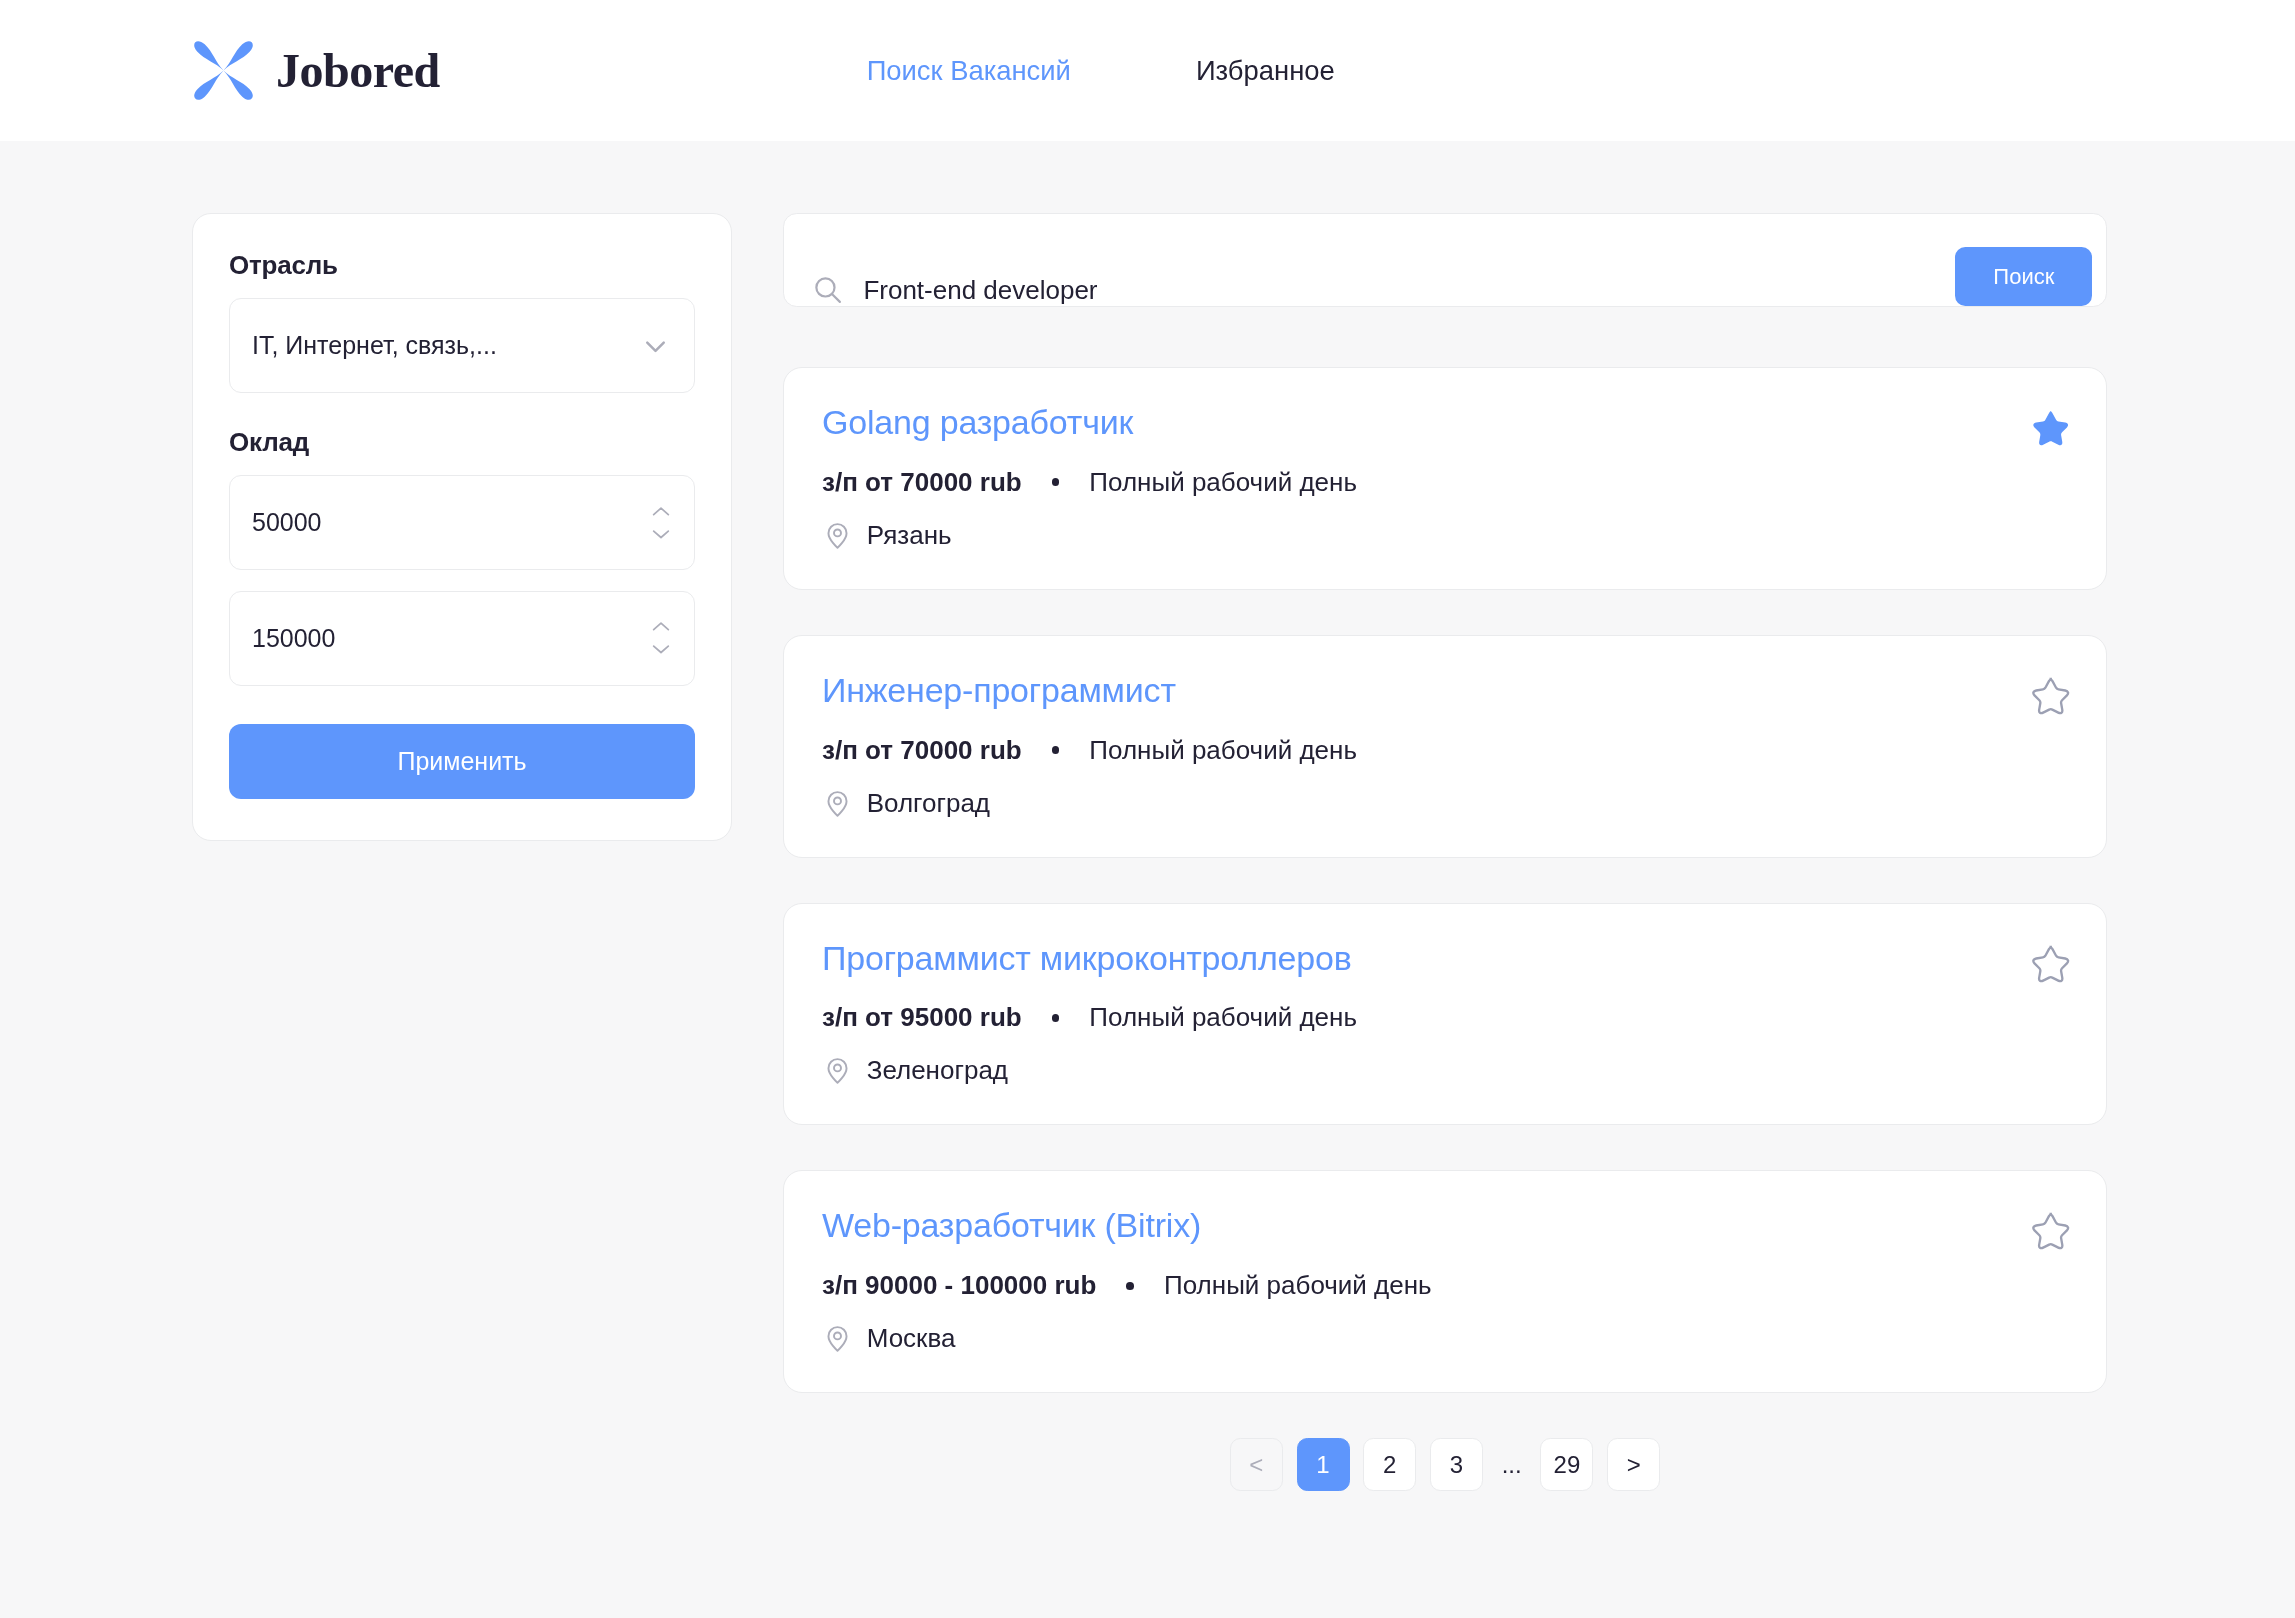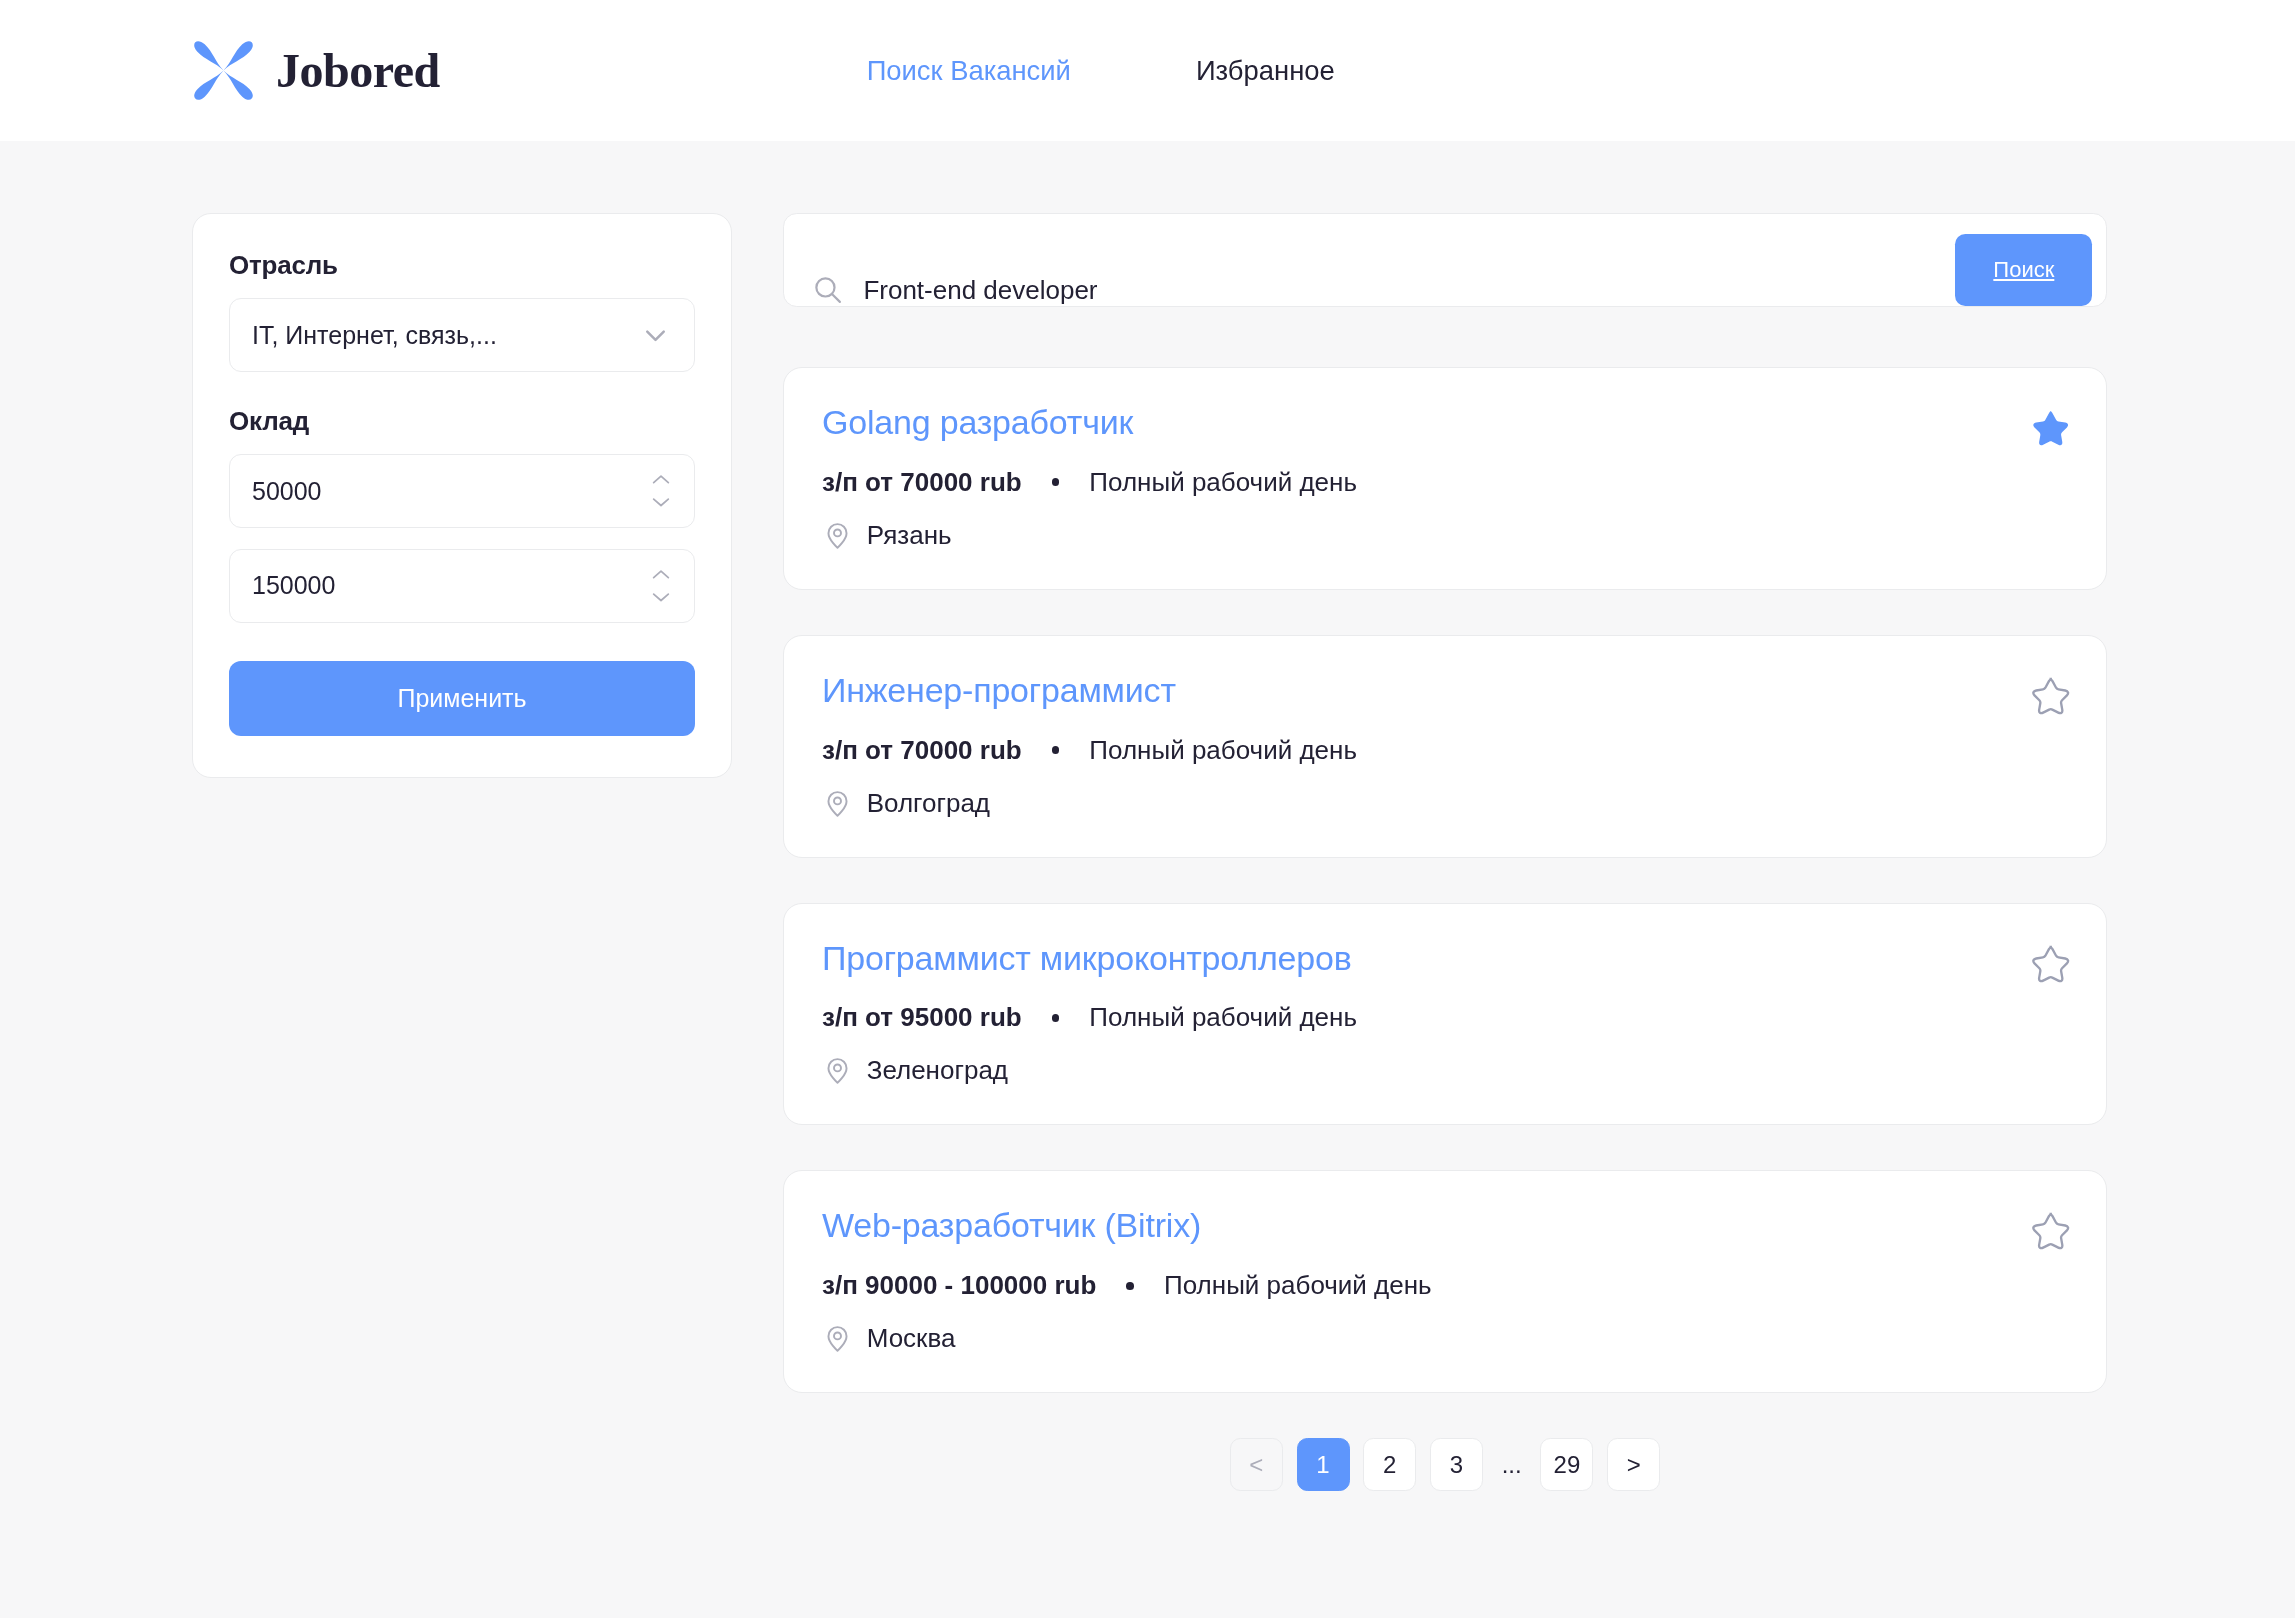--- a/index.html
+++ b/index.html
@@ -114,21 +114,21 @@
   .field-label {
     font-size: 26px;
     font-weight: 700;
     color: #232134;
     margin-bottom: 17px;
     letter-spacing: -0.2px;
   }
 
   .control {
     position: relative;
-    height: 74px;
+    height: 95px;
     border: 0.9px solid #EAEBED;
     border-radius: 12px;
     background: #FFFFFF;
     display: flex;
     align-items: center;
     padding: 0 22px;
     cursor: pointer;
   }
   .control + .field-label { margin-top: 34px; }
 
@@ -199,30 +199,29 @@
     outline: none;
     font-family: inherit;
     font-size: 26px;
     color: #232134;
     background: transparent;
   }
   .search-input::placeholder { color: #ACADB9; }
 
   .search-btn {
     flex: 0 0 auto;
-    height: 72px;
+    height: 59px;
     padding: 0 38px;
     background: #5E96FC;
     color: #FFFFFF;
     border: none;
     border-radius: 10.3px;
     font-family: inherit;
     font-size: 22px;
     cursor: pointer;
-    text-decoration: underline;
   }
 
   
   .vacancy {
     background: #FFFFFF;
     border: 0.9px solid #EAEBED;
     border-radius: 19px;
     padding: 34px 38px 38px 38px;
     margin-bottom: 45px;
     position: relative;

